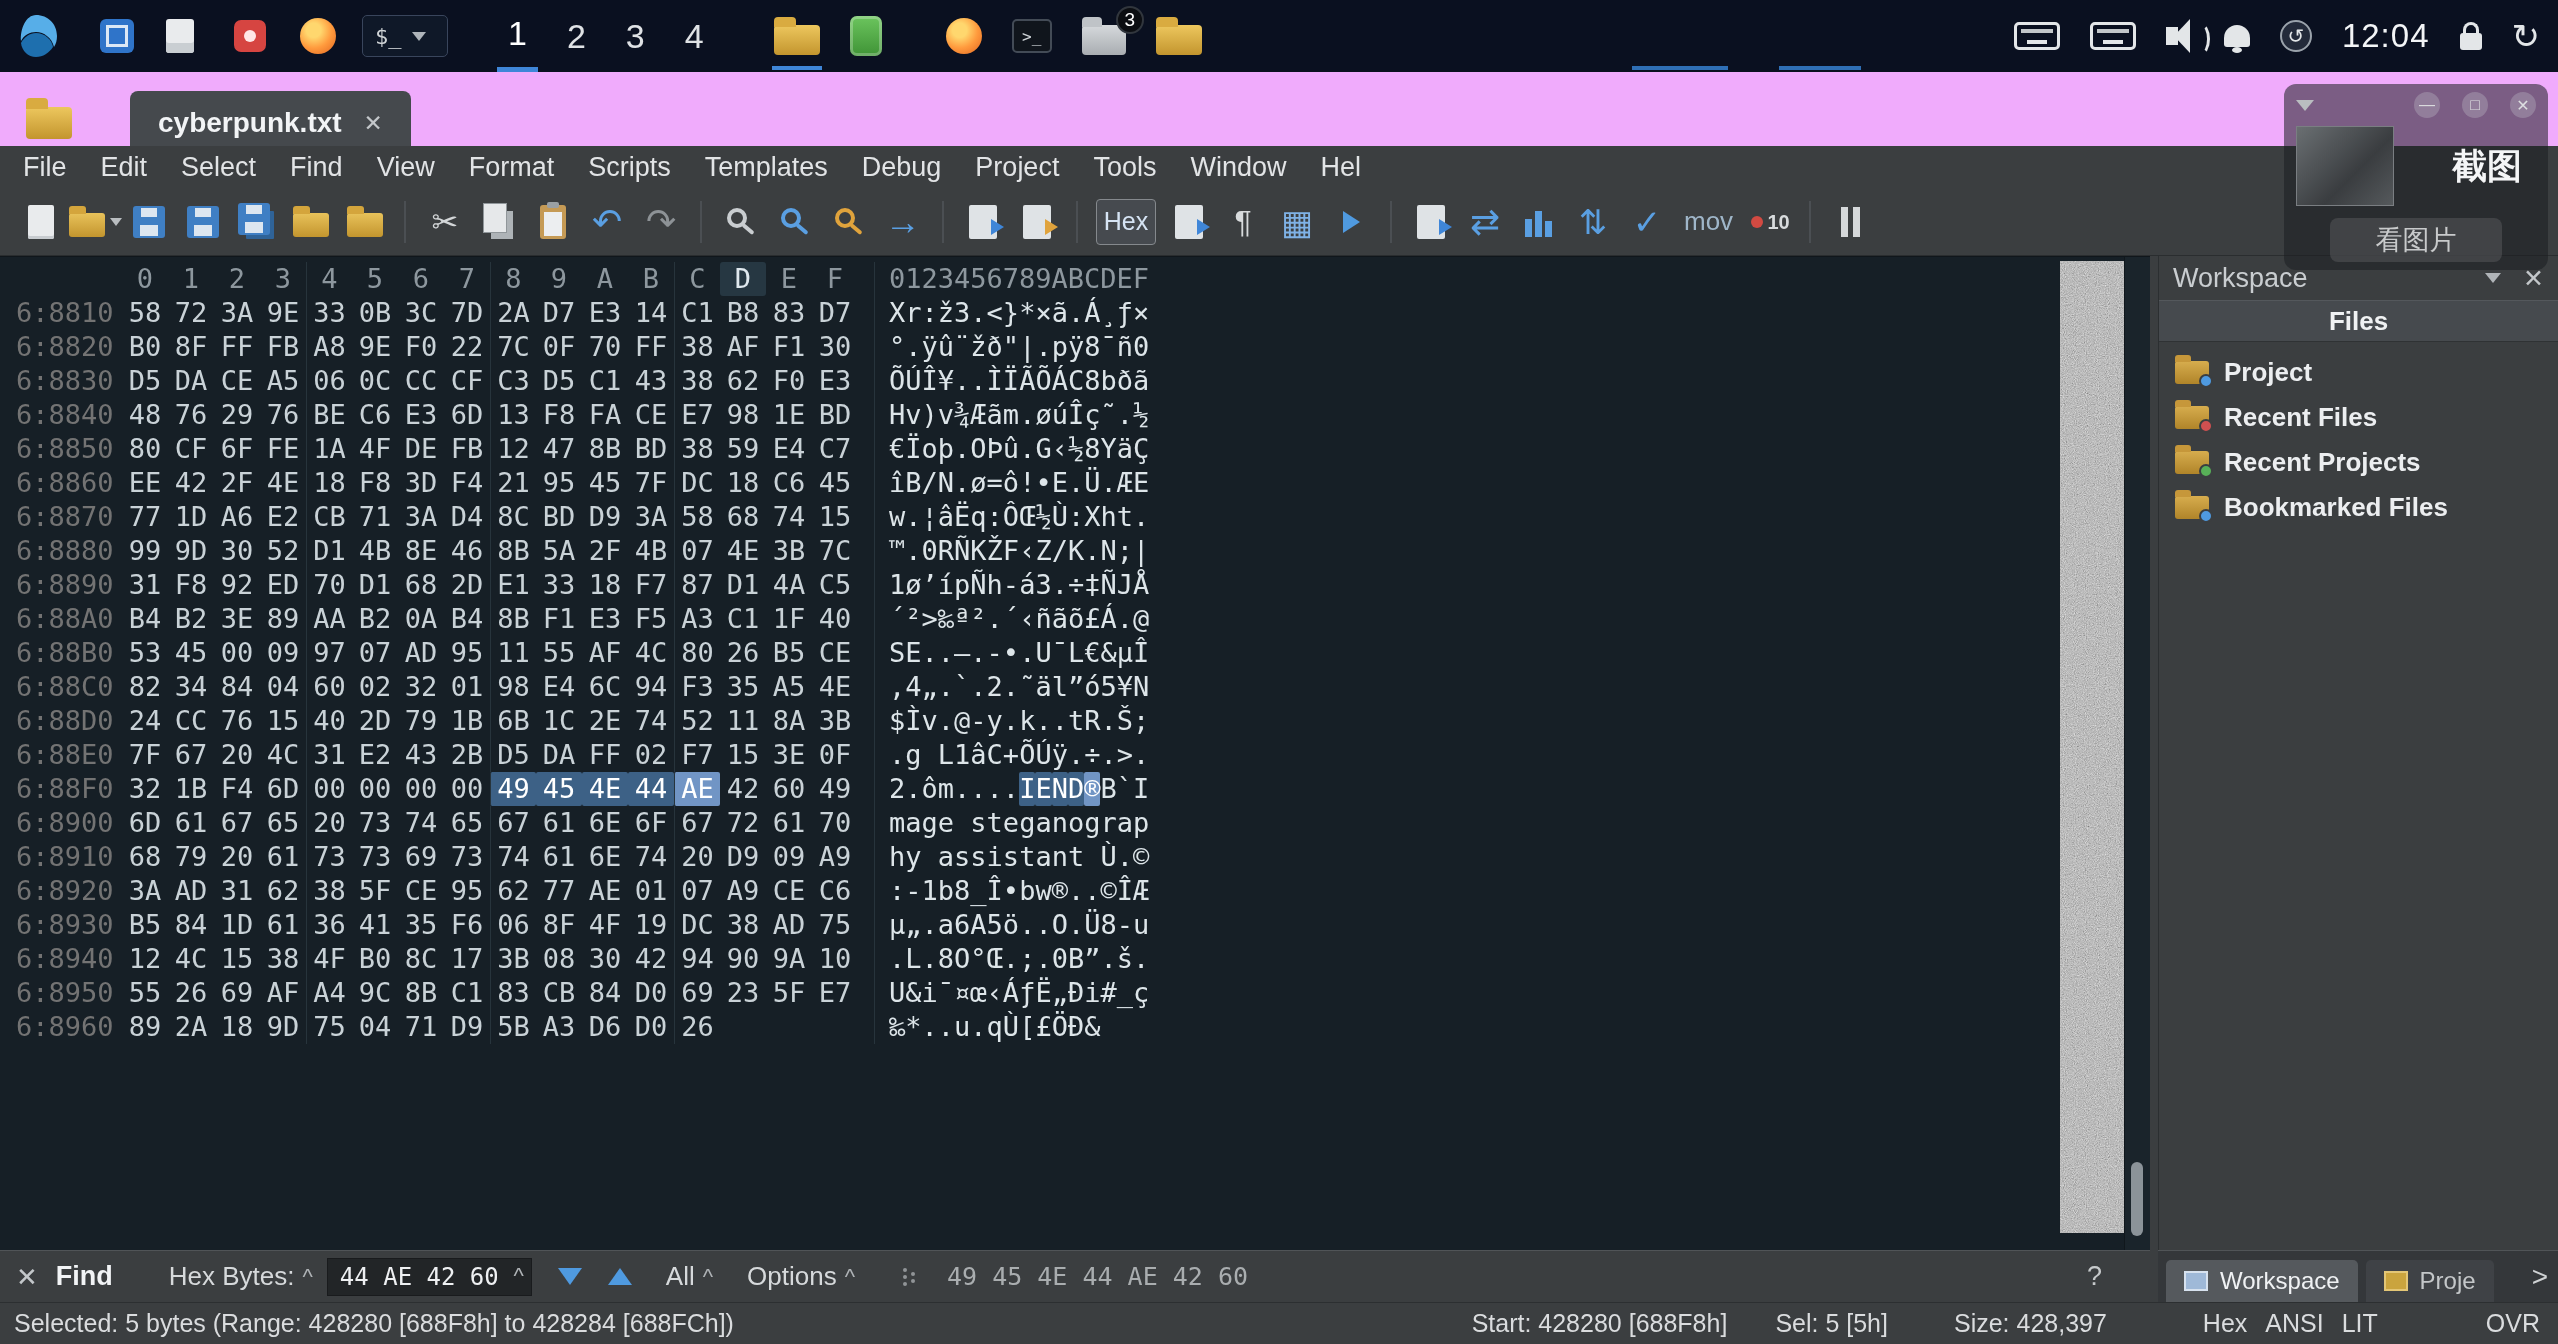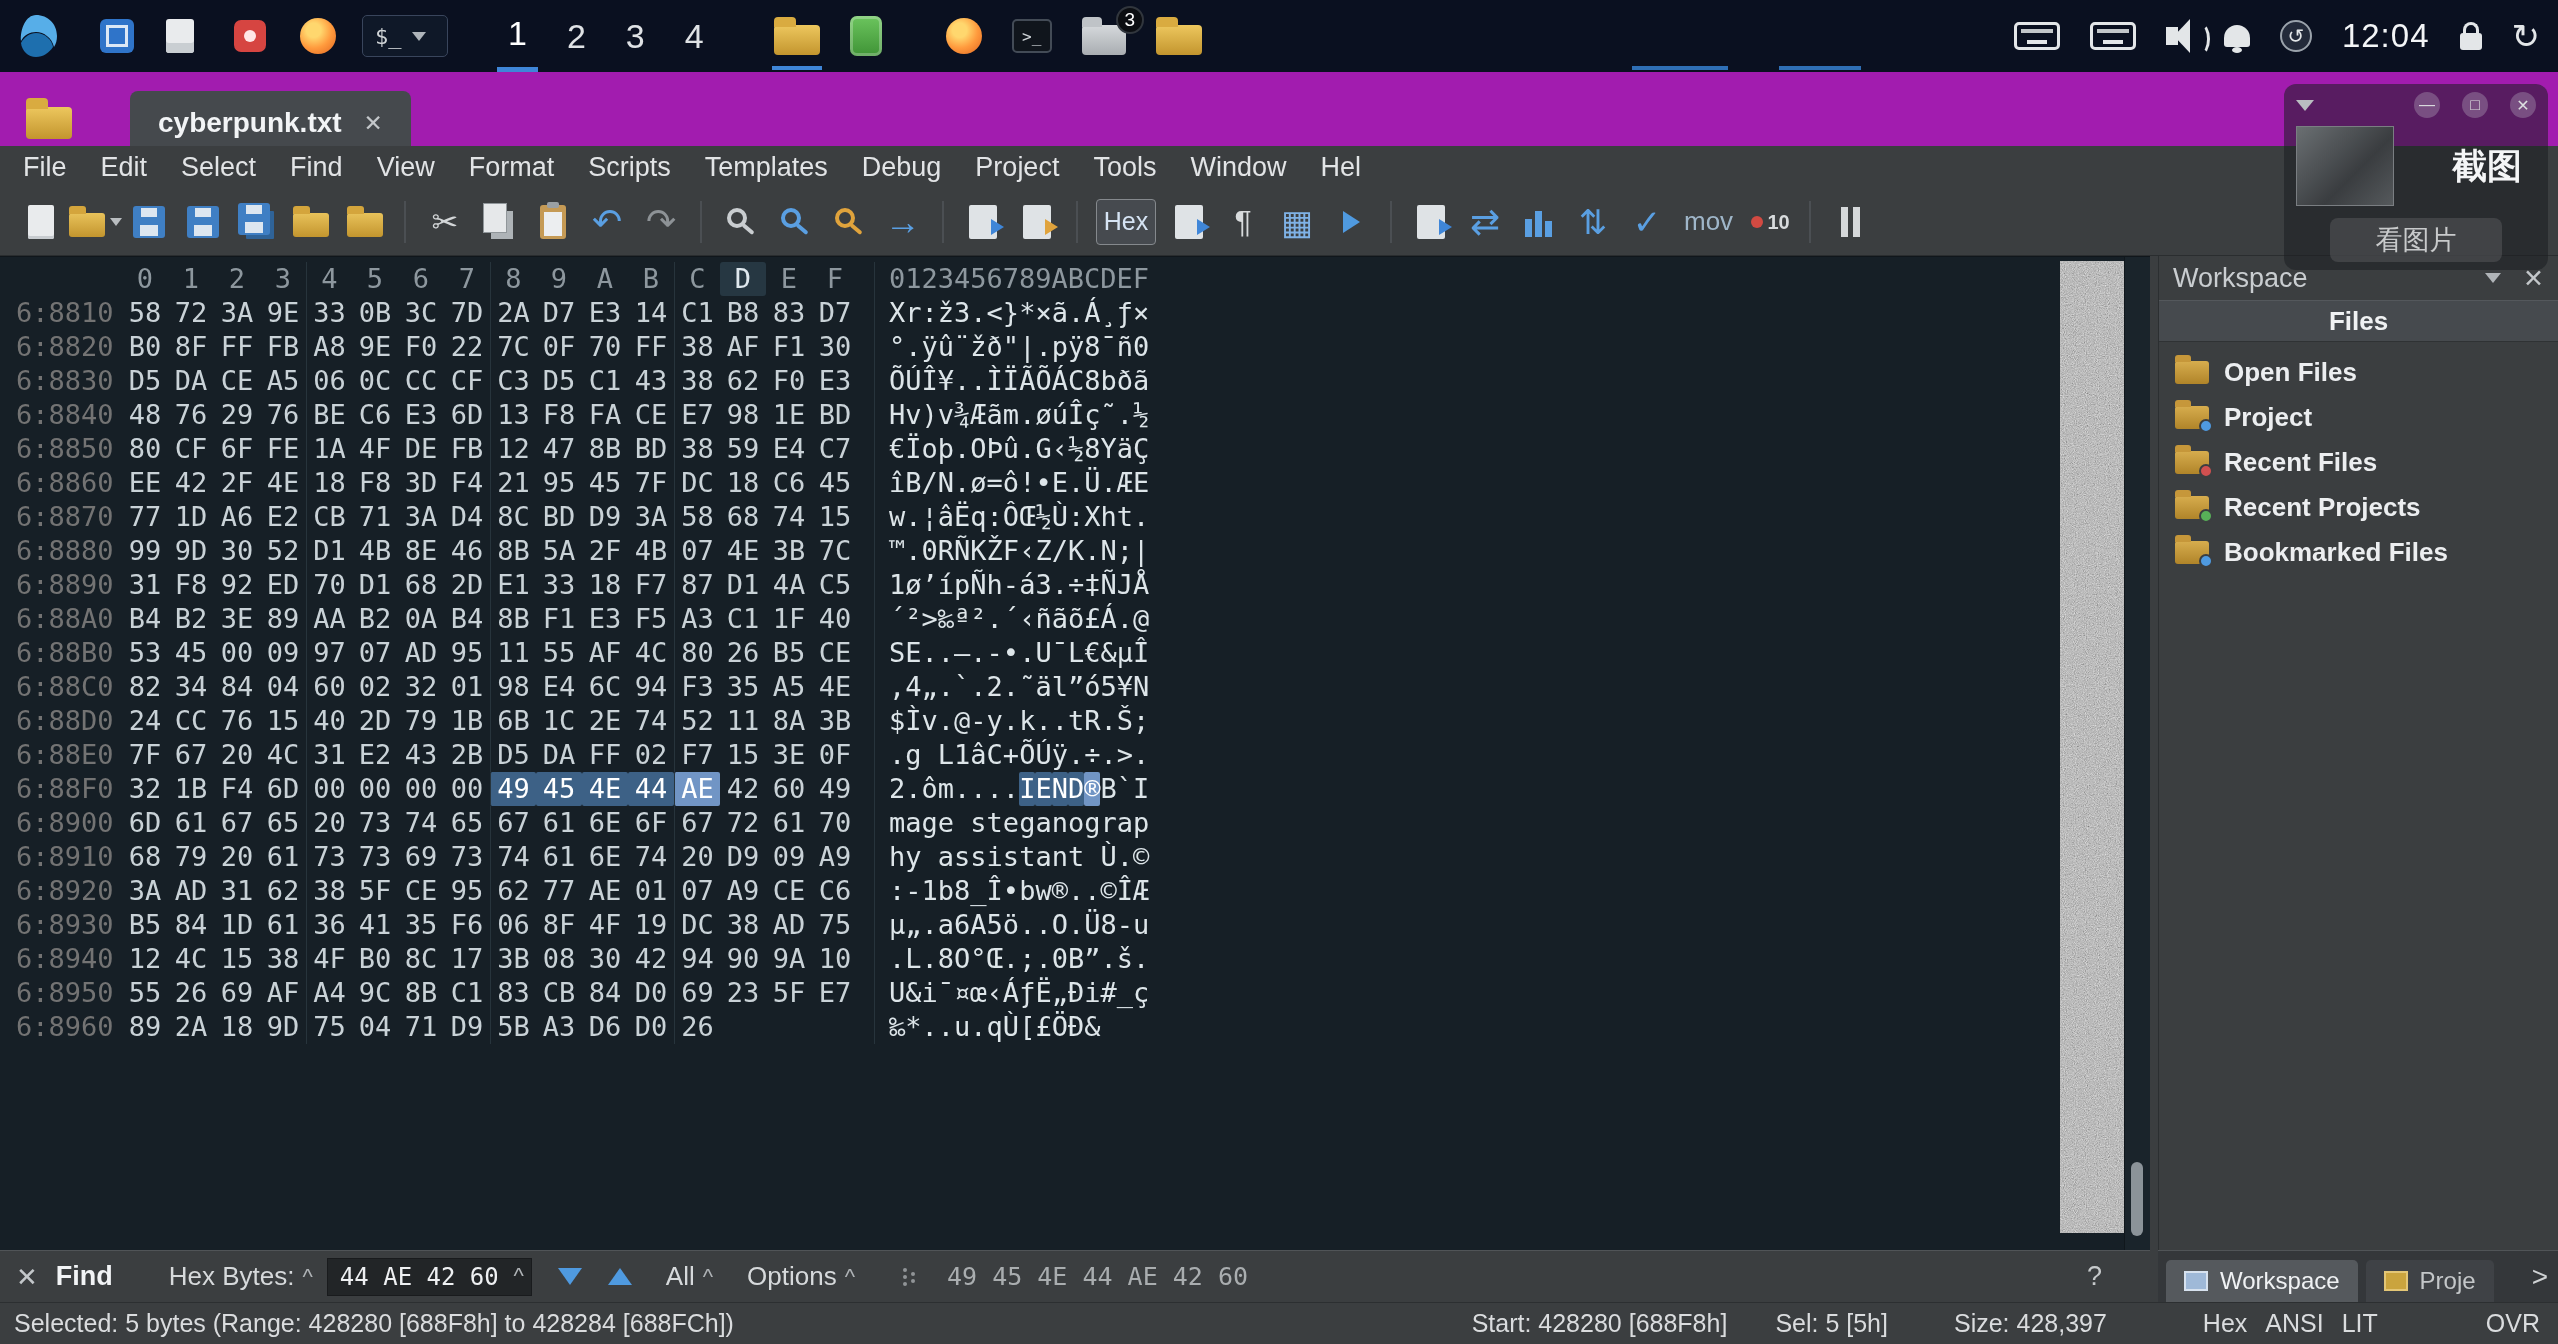--- a/index.html
+++ b/index.html
@@ -45,21 +45,21 @@
 .bell{width:26px;height:22px;background:#e3e6e8;border-radius:13px 13px 3px 3px;position:relative;}
 .bell::after{content:"";position:absolute;left:8px;bottom:-6px;width:10px;height:6px;background:#e3e6e8;border-radius:50%;}
 .circ-q{width:32px;height:32px;border-radius:50%;background:#232a3a;border:2px solid #9aa2ab;display:flex;align-items:center;justify-content:center;}
 .circ-q::before{content:"↺";color:#e3e6e8;font-size:20px;}
 .clock{font-size:33px;color:#f3f5f7;letter-spacing:1px;}
 .lock{width:22px;height:17px;background:#e3e6e8;border-radius:3px;position:relative;margin-top:10px;}
 .lock::before{content:"";position:absolute;left:3px;top:-11px;width:10px;height:11px;border:3px solid #e3e6e8;border-bottom:none;border-radius:8px 8px 0 0;}
 .power::before{content:"↻";color:#e3e6e8;font-size:34px;}
 
 
-#titlebar{position:absolute;left:0;top:72px;width:2558px;height:84px;background:#a21caf;border-bottom:1px solid #282b2e;display:flex;align-items:flex-end;}
+#titlebar{position:absolute;left:0;top:72px;width:2558px;height:84px;background:#f0abfc;border-bottom:1px solid #282b2e;display:flex;align-items:flex-end;}
 .app-folder{width:46px;height:32px;background:linear-gradient(#edc75e,#c3952e);border-radius:4px;position:relative;margin:0 0 16px 26px;}
 .app-folder::before{content:"";position:absolute;top:-9px;left:0;width:22px;height:11px;background:#d9ab40;border-radius:4px 4px 0 0;}
 .tab{margin-left:58px;height:64px;background:#45494d;border-radius:8px 8px 0 0;display:flex;align-items:center;gap:22px;padding:0 28px;}
 .tab-title{font-size:28px;font-weight:bold;color:#f2f4f6;}
 .x-icon::before{content:"✕";}
 .x-icon{color:#c3c7ca;font-size:23px;line-height:1;}
 
 
 #menubar{position:absolute;left:0;top:146px;width:2558px;height:42px;background:#3b3e40;display:flex;align-items:center;padding-left:6px;}
 .menu-item{padding:0 17px;font-size:27px;color:#e2e4e6;}
@@ -406,24 +406,20 @@
 
 <div id="panel">
   <div class="panel-head">
     <span class="panel-title">Workspace</span>
     <span class="ph-caret"></span>
     <span class="x-icon"></span>
   </div>
   <div class="files-strip">Files</div>
   <div class="ws-list">
       <div class="ws-item">
-        <span class="ws-folder"></span>
-        <span class="ws-label">Open Files</span>
-      </div>
-      <div class="ws-item">
         <span class="ws-folder">
           <i class="ws-badge" style="background: rgb(79, 154, 224);"></i>
         </span>
         <span class="ws-label">Project</span>
       </div>
       <div class="ws-item">
         <span class="ws-folder">
           <i class="ws-badge" style="background: rgb(208, 80, 80);"></i>
         </span>
         <span class="ws-label">Recent Files</span>

